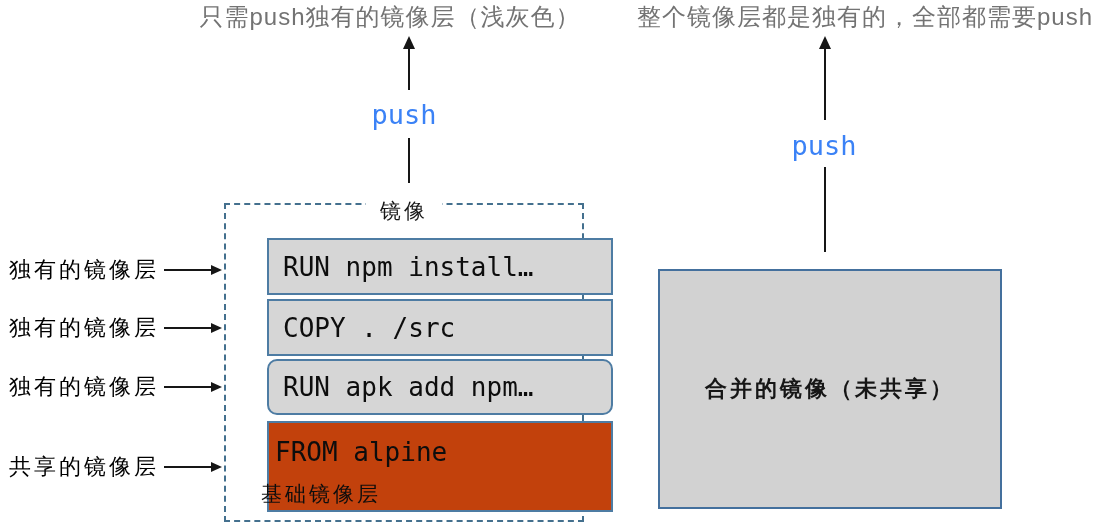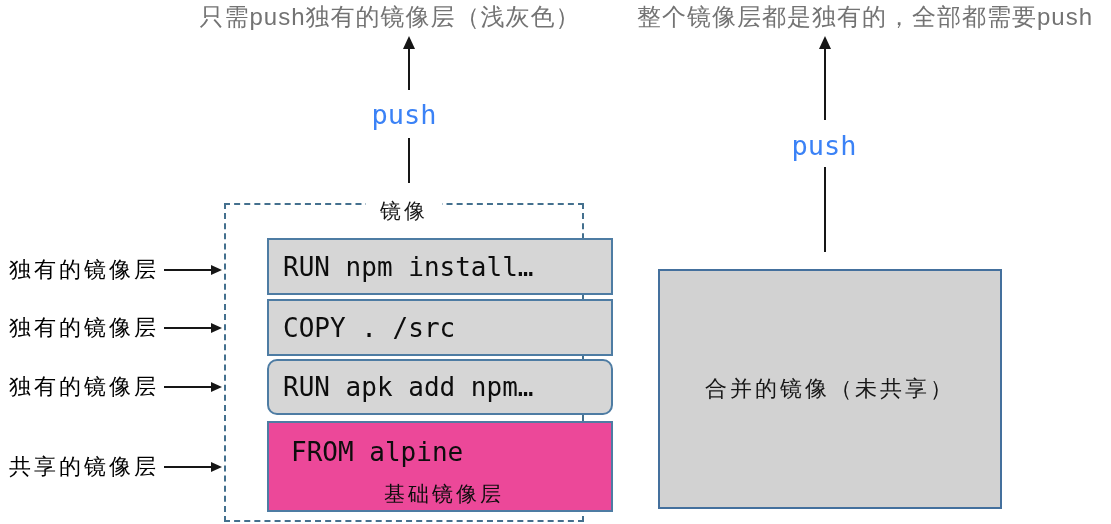--- a/index.html
+++ b/index.html
@@ -45,35 +45,35 @@
     position:absolute;left:5px;width:346px;box-sizing:border-box;
     background:#d6d6d6;border:2px solid #4e7ca3;
     display:flex;align-items:center;padding-left:14px;
     font-family:"DejaVu Sans Mono","Liberation Mono",monospace;
     font-size:26px;color:#0d0d0d;white-space:nowrap;margin-left:36px;
   }
   .layer.l1{top:33px;height:57px;}
   .layer.l2{top:94px;height:57px;}
   .layer.l3{top:154px;height:56px;border-radius:10px;}
   .layer.base{
-    top:216px;height:91px;background:#ec4899;
+    top:216px;height:91px;background:#c2410c;
     flex-direction:column;align-items:stretch;justify-content:flex-start;
-    padding:14px 0 0 22px;
+    padding:14px 0 0 6px;
   }
   .layer.base .cmd{font-size:26px;line-height:30px;}
   .layer.base .sub{
     font-family:"Liberation Sans","DejaVu Sans",sans-serif;
-    font-size:21px;letter-spacing:3px;text-align:center;margin-top:13px;
+    font-size:21px;letter-spacing:3px;margin-top:13px;
     margin-left:-14px;
   }
   .merged-box{
     position:absolute;left:658px;top:269px;width:344px;height:240px;
     box-sizing:border-box;background:#d2d2d2;border:2px solid #44709d;
     display:flex;align-items:center;justify-content:center;
-    font-size:22px;letter-spacing:3px;color:#161616;white-space:nowrap;
+    font-size:22px;letter-spacing:3px;color:#161616;white-space:nowrap;font-weight:bold;
   }
 </style>
 </head>
 <body>
 
 <div class="canvas">
 
   <div class="caption" style="left:180px;width:420px;">只需push独有的镜像层（浅灰色）</div>
   <div class="caption" style="left:617px;width:496px;">整个镜像层都是独有的，全部都需要push</div>
 

